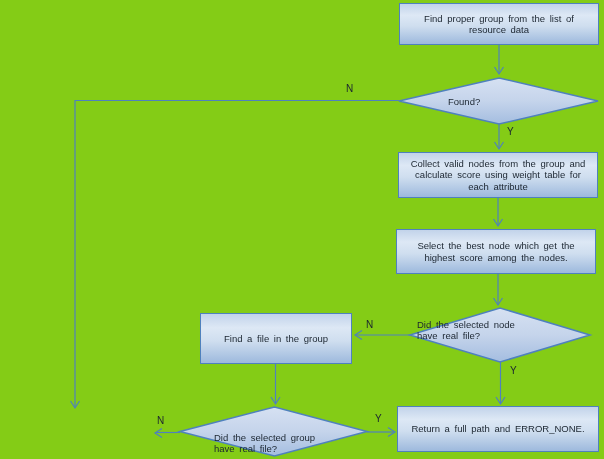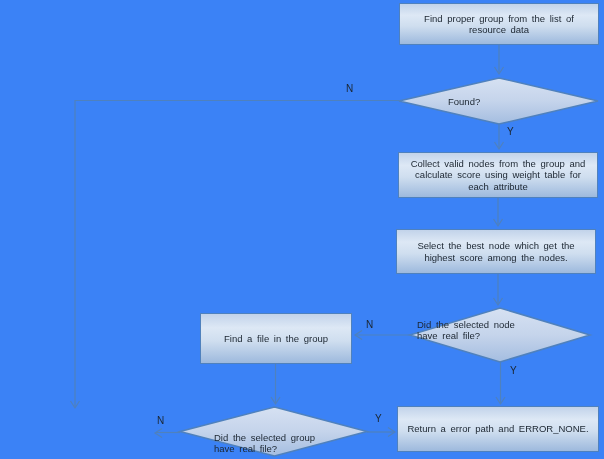--- a/index.html
+++ b/index.html
@@ -1,19 +1,19 @@
 <!DOCTYPE html>
 <html><head>
 <meta charset="utf-8">
 <style>
   html,body { margin:0; padding:0; background:#ffffff; }
   .canvas {
     position:relative;
     width:604px; height:459px;
-    background:#3b82f6;
+    background:#84cc16;
     font-family:"Liberation Sans", sans-serif;
     overflow:hidden;
   }
   .canvas svg { position:absolute; left:0; top:0; z-index:1; }
   .node-rect {
     position:absolute; z-index:2;
     box-sizing:border-box;
     border:1.5px solid #4f81bd;
     background:linear-gradient(180deg,#c2d3ea 0%,#dde8f5 28%,#cfdeef 55%,#9db9dd 100%);
     display:flex; align-items:center; justify-content:center;
@@ -91,21 +91,21 @@
   <div class="node-rect" style="left:396px; top:229px; width:200px; height:45px;">
     <span>Select the best node which get the highest score among the nodes.</span>
   </div>
 
   <div class="node-rect" style="left:200px; top:313px; width:152px; height:51px;">
     <span>Find a file in the group</span>
   </div>
 
 
   <div class="node-rect" style="left:397px; top:406px; width:202px; height:46px;">
-    <span>Return a error path and ERROR_NONE.</span>
+    <span>Return a full path and ERROR_NONE.</span>
   </div>
 
   <div class="diamond-label" style="left:448px; top:96px; width:100px;">Found?</div>
 
   <div class="diamond-label" style="left:417px; top:319px; width:120px;">Did the selected node have real file?</div>
 
   <div class="diamond-label" style="left:214px; top:415px; width:121px;margin-top:17px;">Did the selected group have real file?</div>
 
   <div class="edge-label" style="left:346px; top:83px;">N</div>
   <div class="edge-label" style="left:507px; top:126px;">Y</div>

